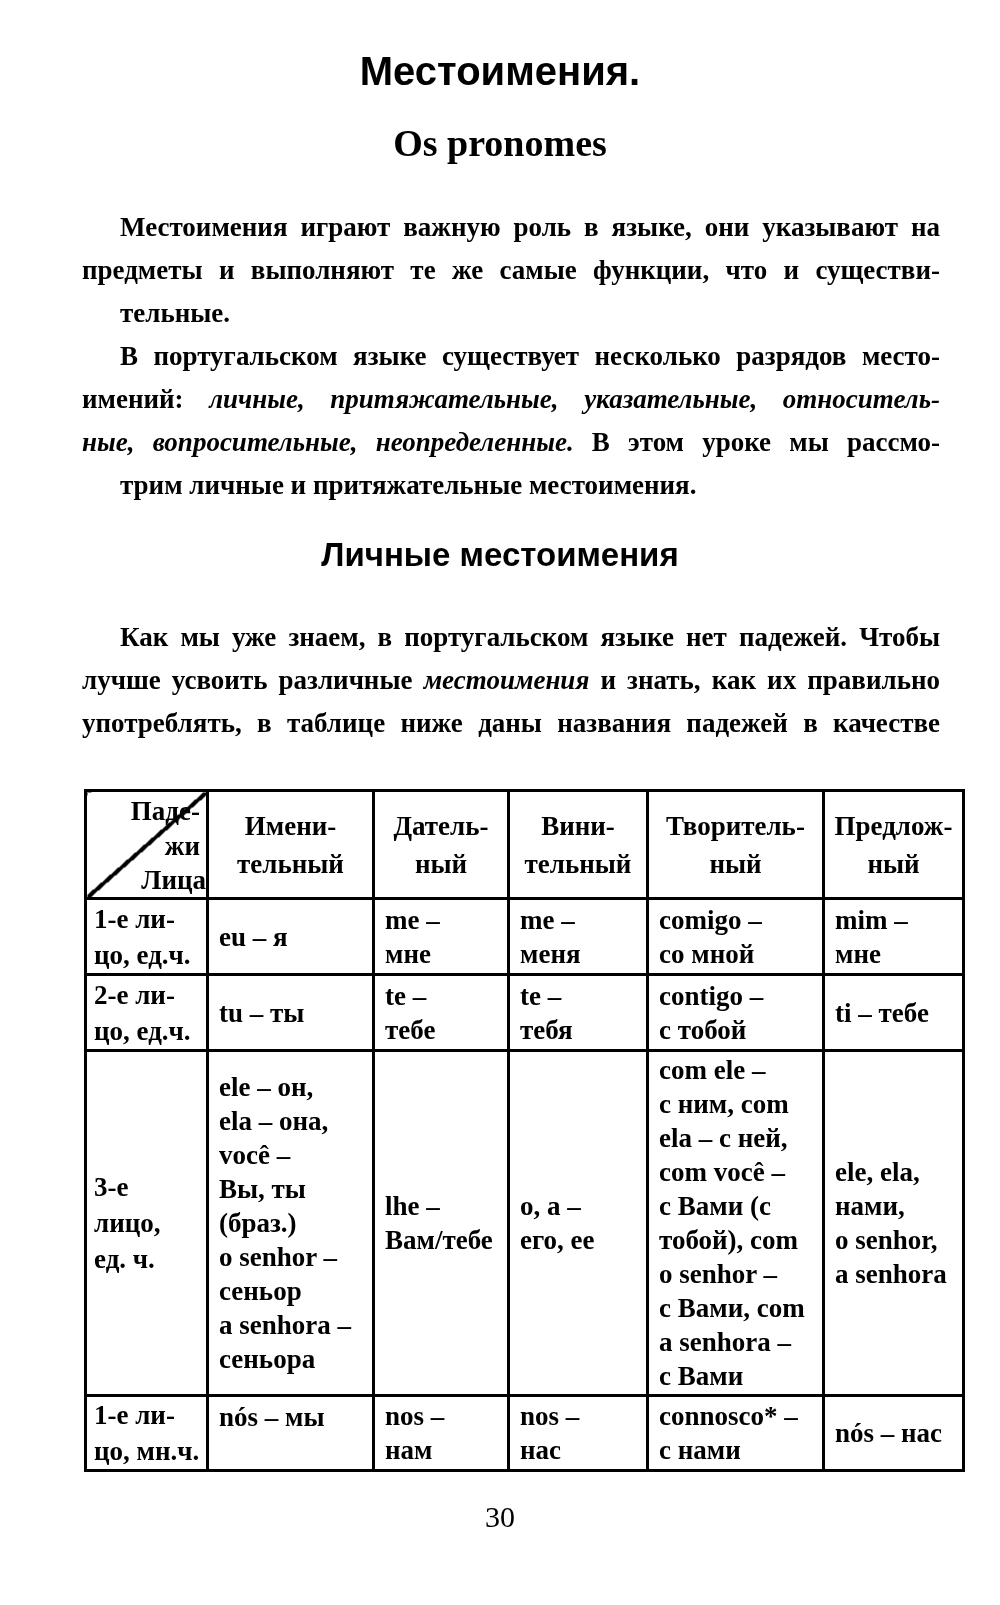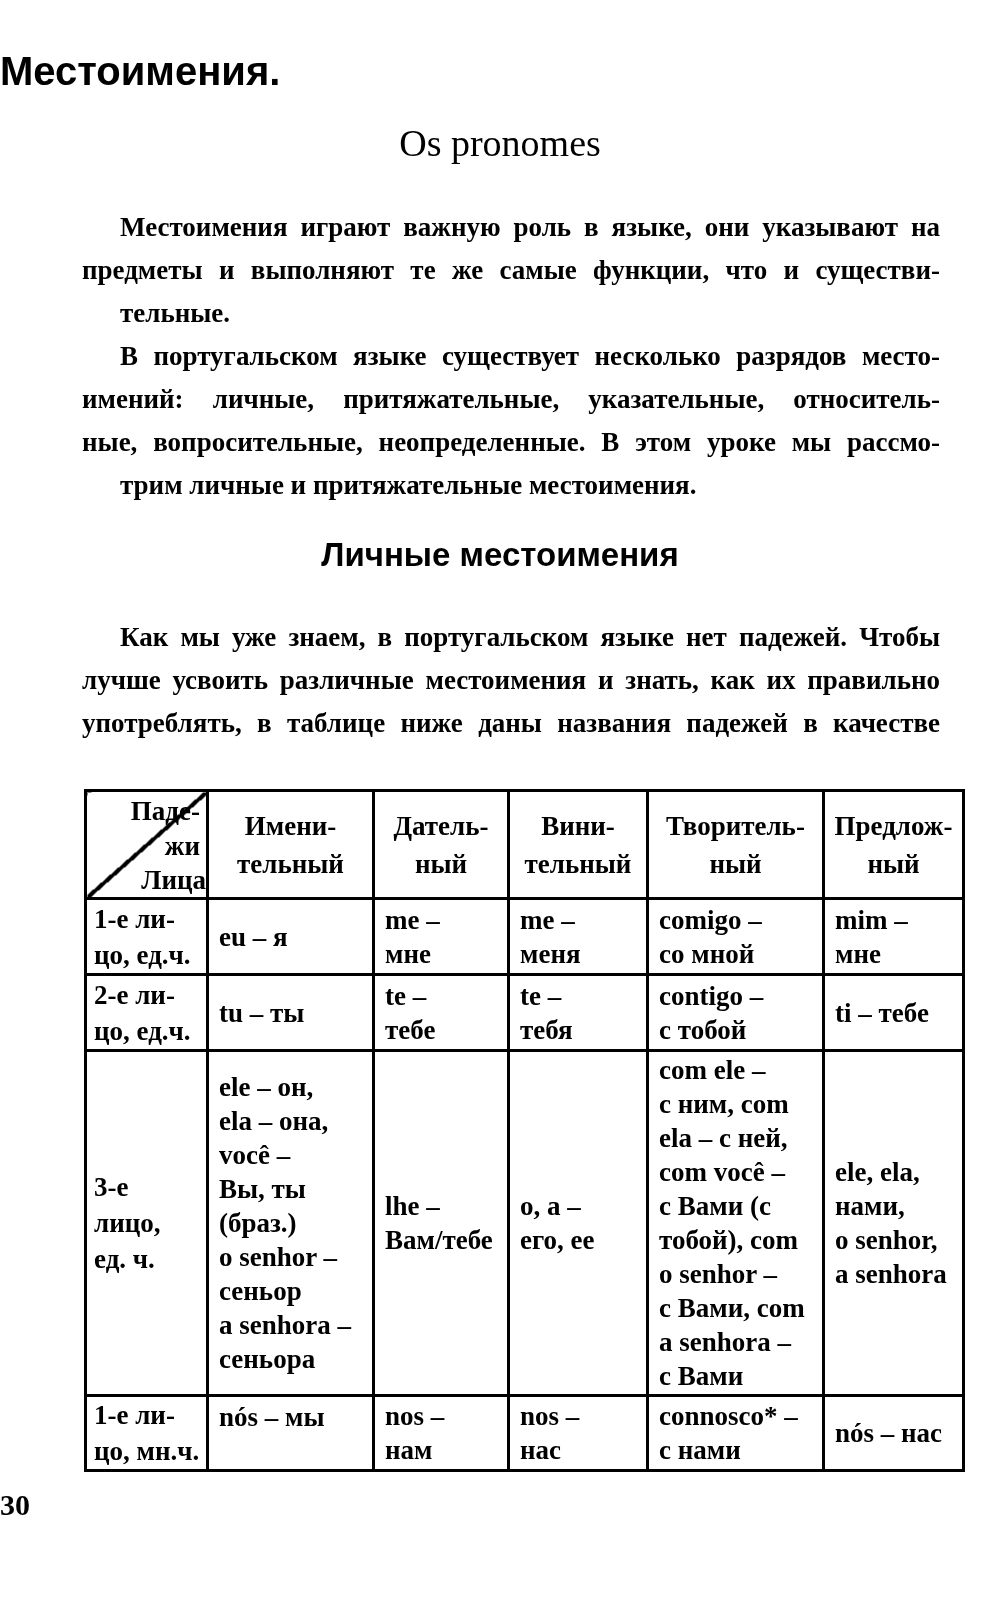--- a/index.html
+++ b/index.html
@@ -8,46 +8,46 @@
     width: 1000px;
     height: 1605px;
     background: #ffffff;
     color: #000000;
     font-family: "Liberation Serif", serif;
     font-weight: 700;
     overflow: hidden;
   }
   .title {
     padding-top: 50px;
-    text-align: left;
+    text-align: center;
     font-family: "Liberation Sans", sans-serif;
     font-size: 40px;
     line-height: 1.05;
     font-weight: 700;
   }
   .subtitle {
     margin-top: 32px;
     text-align: center;
     font-size: 38px;
     line-height: 1.0;
-    font-weight: 400;
+    font-weight: 700;
   }
   .body-text {
     width: 858px;
     margin-left: 82px;
     font-size: 27px;
     line-height: 43px;
     font-weight: 700;
   }
   .para-first { margin-top: 44px; }
   .para-cases { margin-top: 40px; }
   .line { text-align: justify; text-align-last: justify; white-space: normal; }
   .line.last { text-align-last: left; margin-left: 38px; }
   .line.indent { text-indent: 38px; }
-  .it { }
+  .it { font-style: italic; }
   .section-heading {
     margin-top: 27px;
     text-align: center;
     font-family: "Liberation Sans", sans-serif;
     font-size: 33px;
     line-height: 42px;
     font-weight: 700;
   }
   table.pron {
     margin-top: 44px;
@@ -105,23 +105,24 @@
     font-weight: 700;
   }
   td.cell {
     vertical-align: middle;
     padding: 0 4px 0 10px;
     line-height: 34px;
     text-align: left;
   }
   td.cell.vtop { vertical-align: top; padding-top: 3px; }
   .page-number {
-    margin-top: 16px;
+    margin-top: 28px;
+    text-align: center;
     font-size: 30px;
-    font-weight: 700;
+    font-weight: 400;
   }
 </style>
 </head>
 <body>
 
 <div class="page">
   <div class="title">Местоимения.</div>
   <div class="subtitle">Os pronomes</div>
 
   <div class="body-text para-first">

